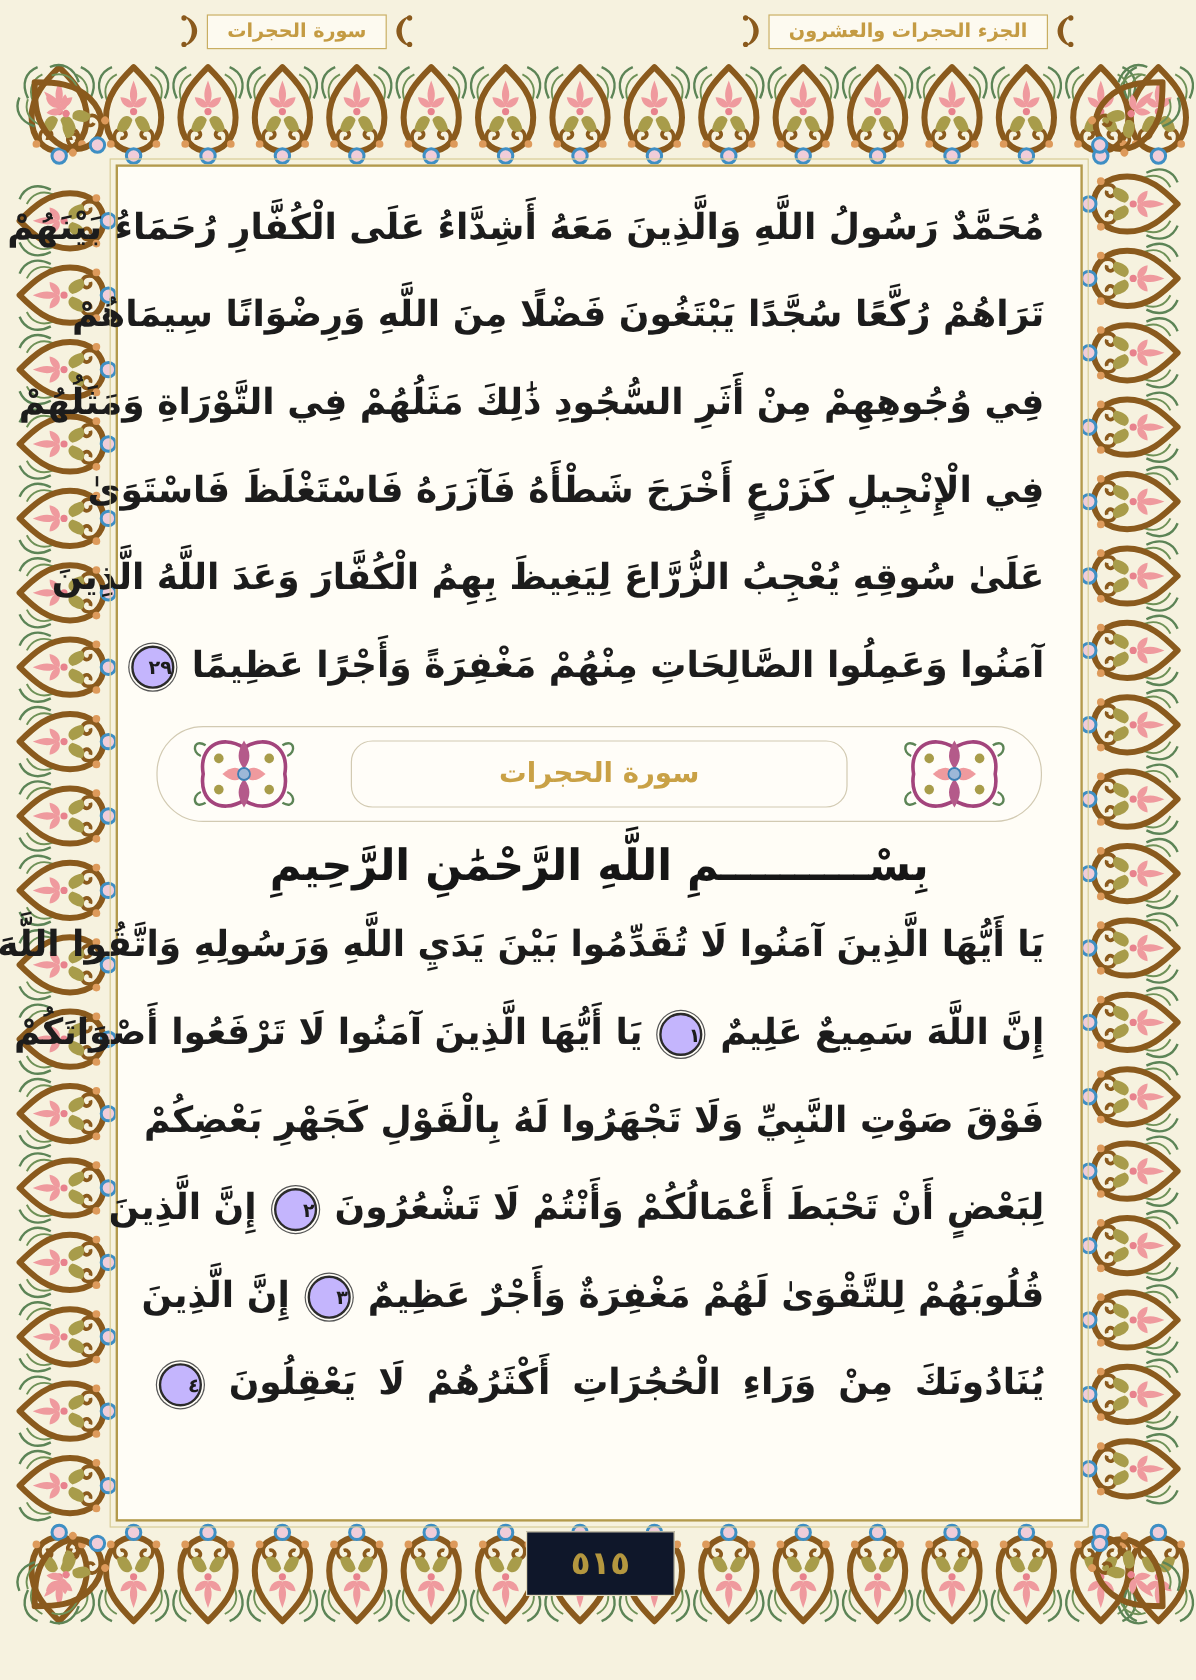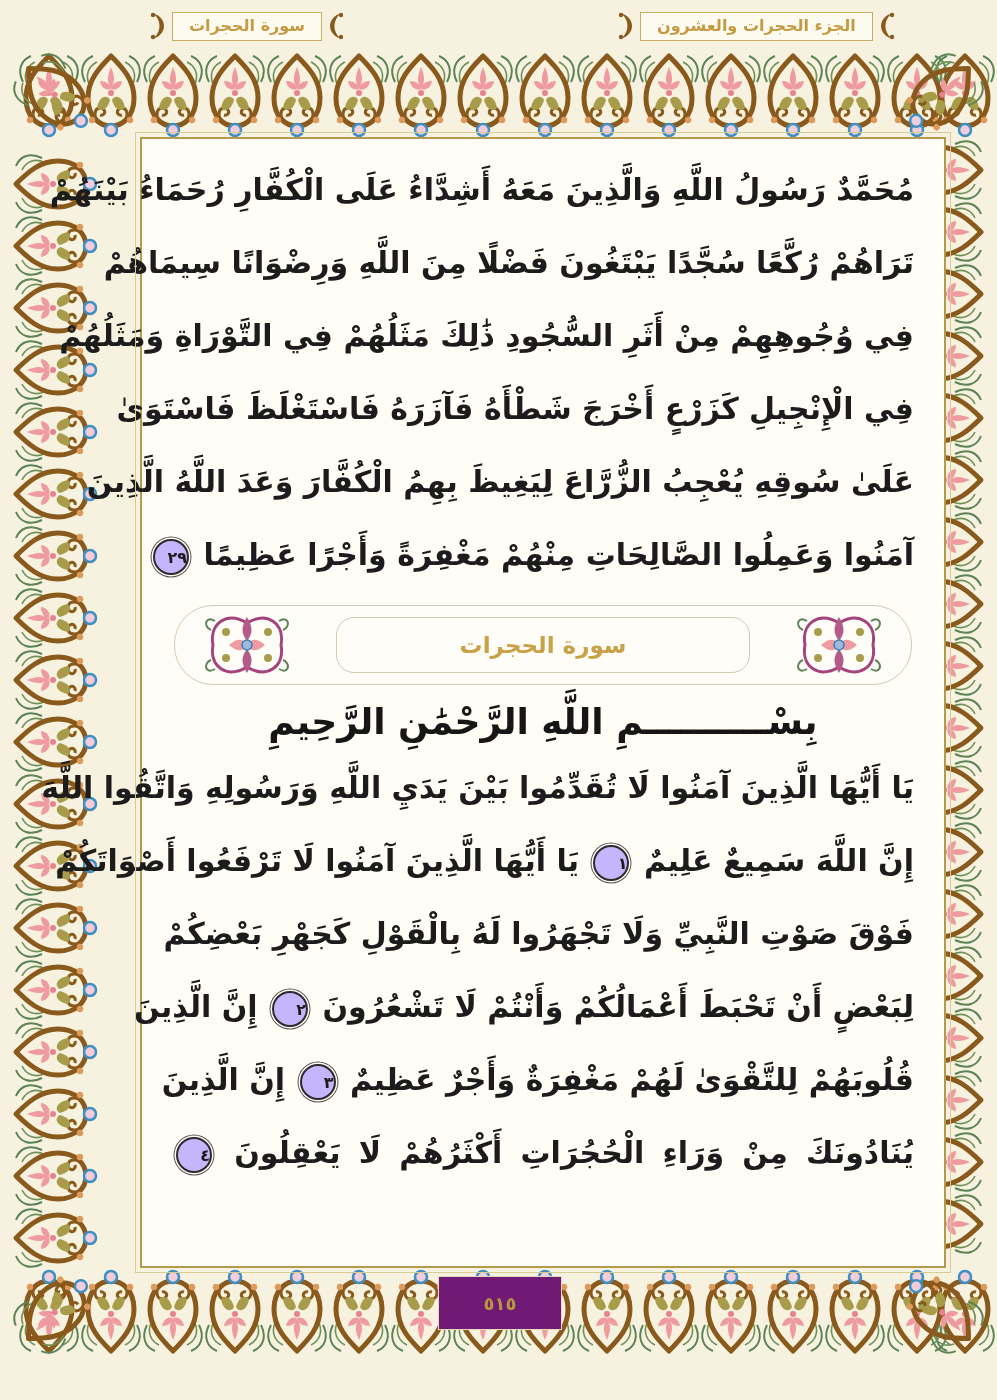--- a/index.html
+++ b/index.html
@@ -17,21 +17,20 @@
   .header-box{
     background:#fdfaf0;border:1px solid #c9ae62;padding:3px 16px 5px;
     color:#c49b43;font-size:16px;font-weight:700;white-space:nowrap;
   }
   
   .text-panel{
     position:absolute;left:96px;top:137px;width:806px;height:1131px;
     background:#fffdf6;border:2px solid #b39a4c;outline:1px solid #d8cc96;outline-offset:4px;
     z-index:2;box-sizing:border-box;padding:14px 30px 0;
     direction:rtl;
-    margin-left:44px;
   }
   .quran-line{
     height:73px;line-height:73px;font-size:30px;font-weight:700;color:#1c1c1c;
     text-align:justify;text-align-last:justify;white-space:nowrap;direction:rtl;
   }
   .ayah-marker{
     display:inline-block;width:36px;height:36px;line-height:34px;box-sizing:border-box;
     border:2px solid #2b2b2b;border-radius:50%;background:#c4b5fd;
     text-align:center;font-size:16px;font-weight:700;vertical-align:middle;
     box-shadow:0 0 0 1.5px #fffdf6,0 0 0 2.5px #555;
@@ -52,23 +51,23 @@
   .medallion.left{left:26px;}
   .medallion.right{right:26px;}
   
   .bismillah-line{
     height:58px;line-height:58px;text-align:right;text-align-last:center;
     font-size:36px;font-weight:700;color:#161616;direction:rtl;white-space:nowrap;
   }
   
   .page-number-box{
     position:absolute;left:438px;top:1276px;width:122px;height:52px;z-index:3;
-    background:#701a75;border:1px solid #e2dabc;
+    background:#0f172a;border:1px solid #e2dabc;
     display:flex;align-items:center;justify-content:center;
-    color:#b4973f;font-size:18px;font-weight:700;letter-spacing:4px;
+    color:#b4973f;font-size:27px;font-weight:700;letter-spacing:4px;
   }
 </style>
 </head>
 <body>
 
 <svg id="border-svg" width="997" height="1400" aria-hidden="true">
   <defs>
     <g id="motif">
       <path d="M6,30 C0,18 4,8 14,4" stroke="#5c8456" stroke-width="2" fill="none"></path>
       <path d="M10,32 C6,22 10,14 18,10" stroke="#6f9157" stroke-width="1.6" fill="none"></path>

